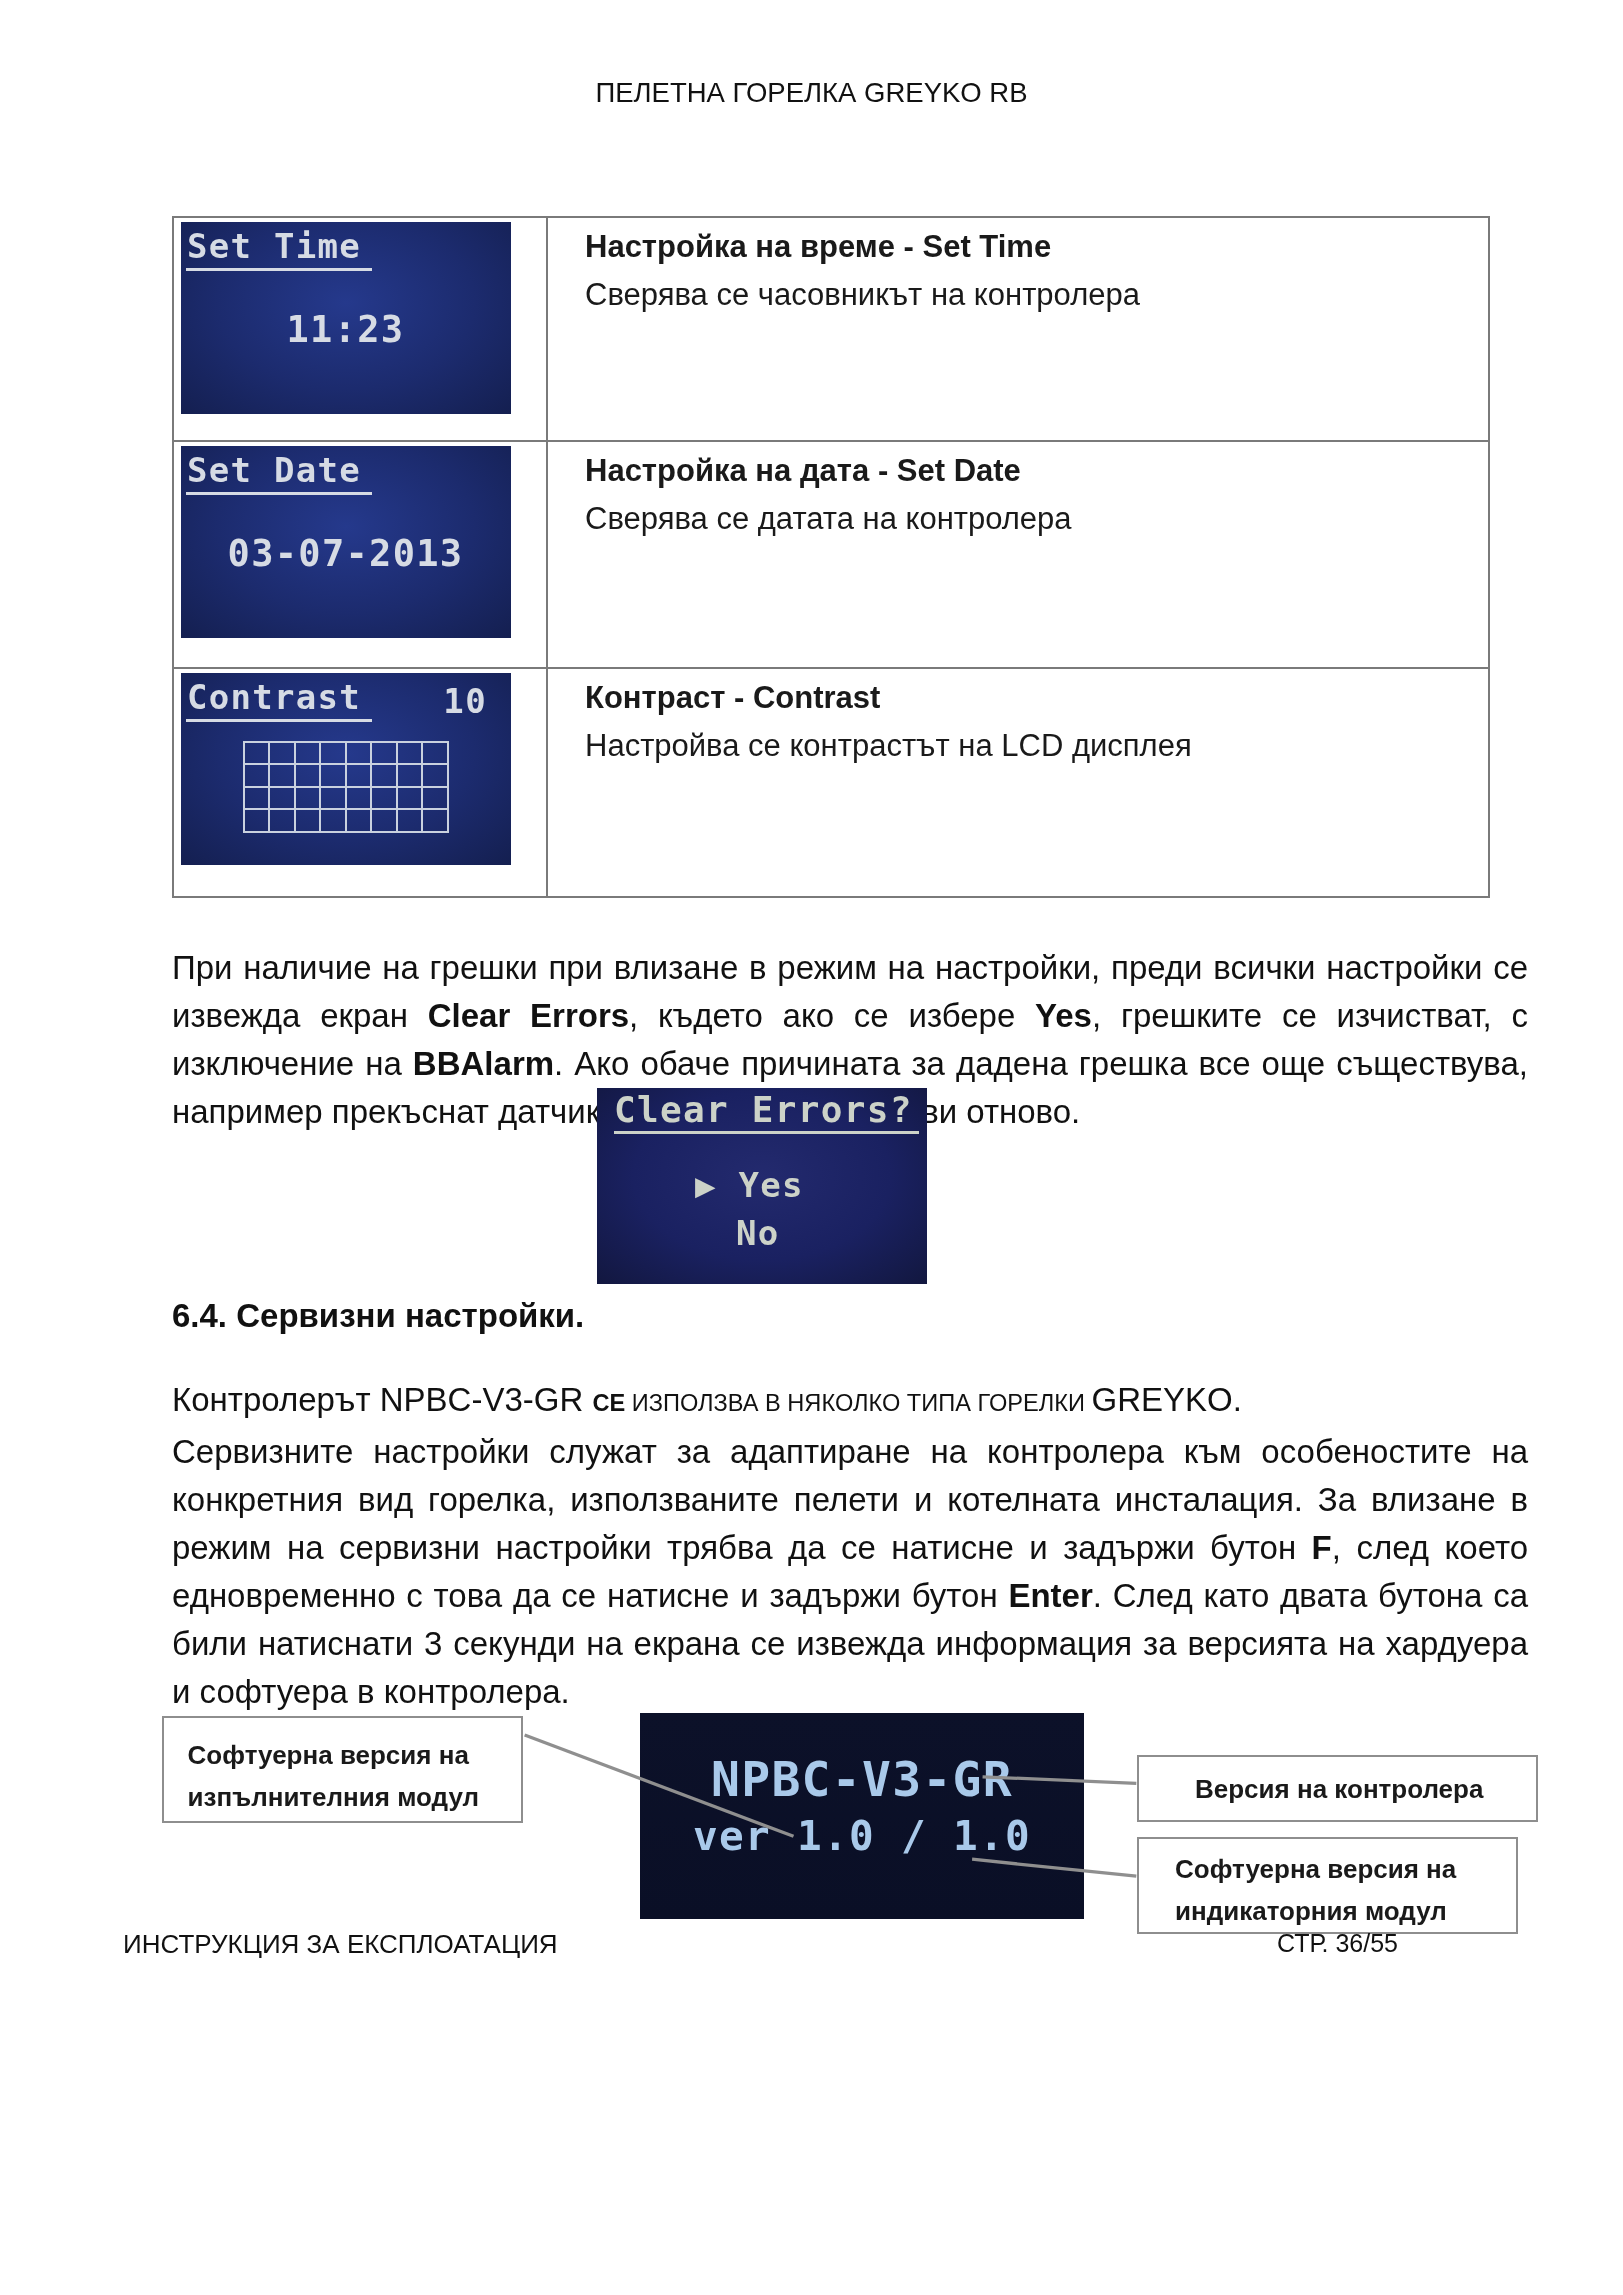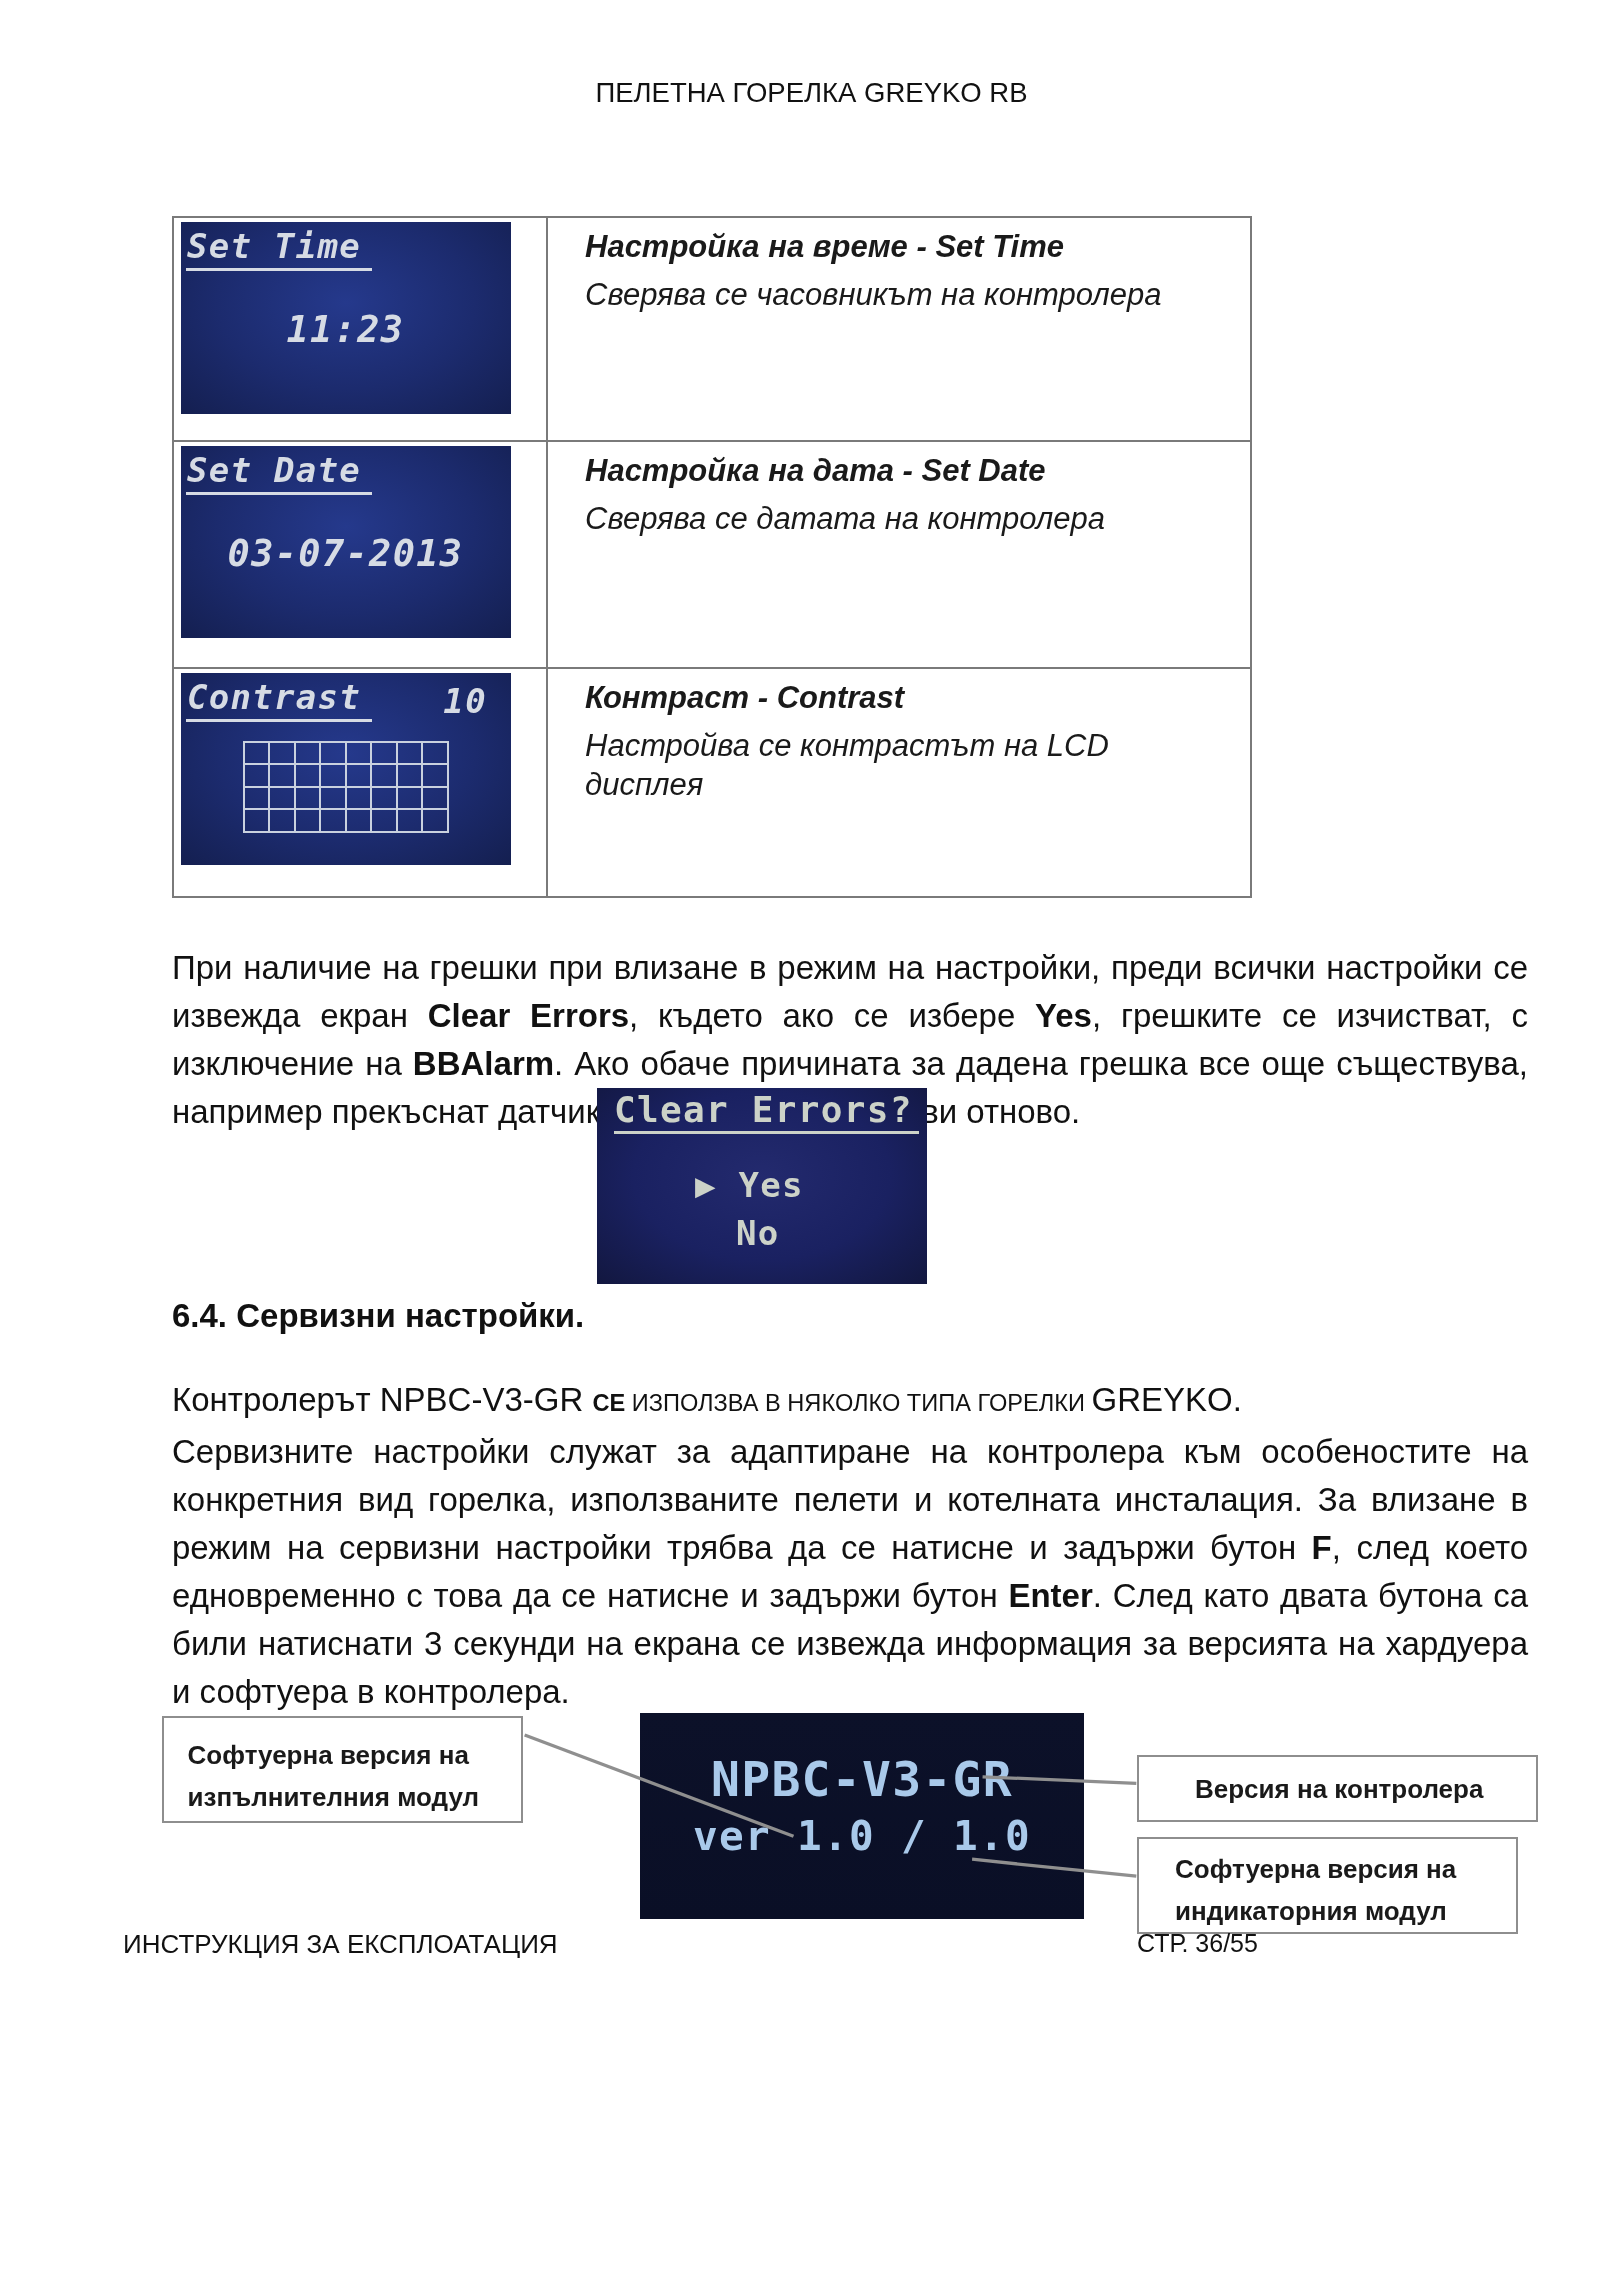--- a/index.html
+++ b/index.html
@@ -15,31 +15,30 @@
   .doc-header{
     position:absolute;left:0;top:77px;width:100%;
     text-align:center;font-size:27.5px;letter-spacing:0;color:#111;
   }
   .doc-footer-left{
     position:absolute;left:123px;top:1929px;
     font-size:26px;color:#111;
   }
   .doc-footer-right{
     position:absolute;left:1137px;top:1929px;width:401px;
-    text-align:left;font-size:25px;color:#111;
+    text-align:center;font-size:25px;color:#111;
   }
   
   .settings-table{
-    position:absolute;left:172px;top:216px;width:1080px;height:682px;
+    position:absolute;left:172px;top:216px;width:1318px;height:682px;
     display:grid;
     grid-template-columns:374px 1fr;
     grid-template-rows:224px 227px 227px;
     border:2px solid #7a7a7a;
     box-sizing:border-box;
-    font-style:italic;
   }
   .t-cell{box-sizing:border-box;position:relative;}
   .t-cell.col1{border-right:2px solid #7a7a7a;}
   .t-cell.rb{border-bottom:2px solid #7a7a7a;}
   .cell-text{padding:9.2px 19.6px 0 37px;}
   .cell-heading{font-size:31px;font-weight:bold;line-height:39px;}
   .cell-desc{font-size:31px;line-height:39px;margin-top:9.2px;}
   
   .lcd{
     position:relative;margin:3.9px 0 0 6.5px;

